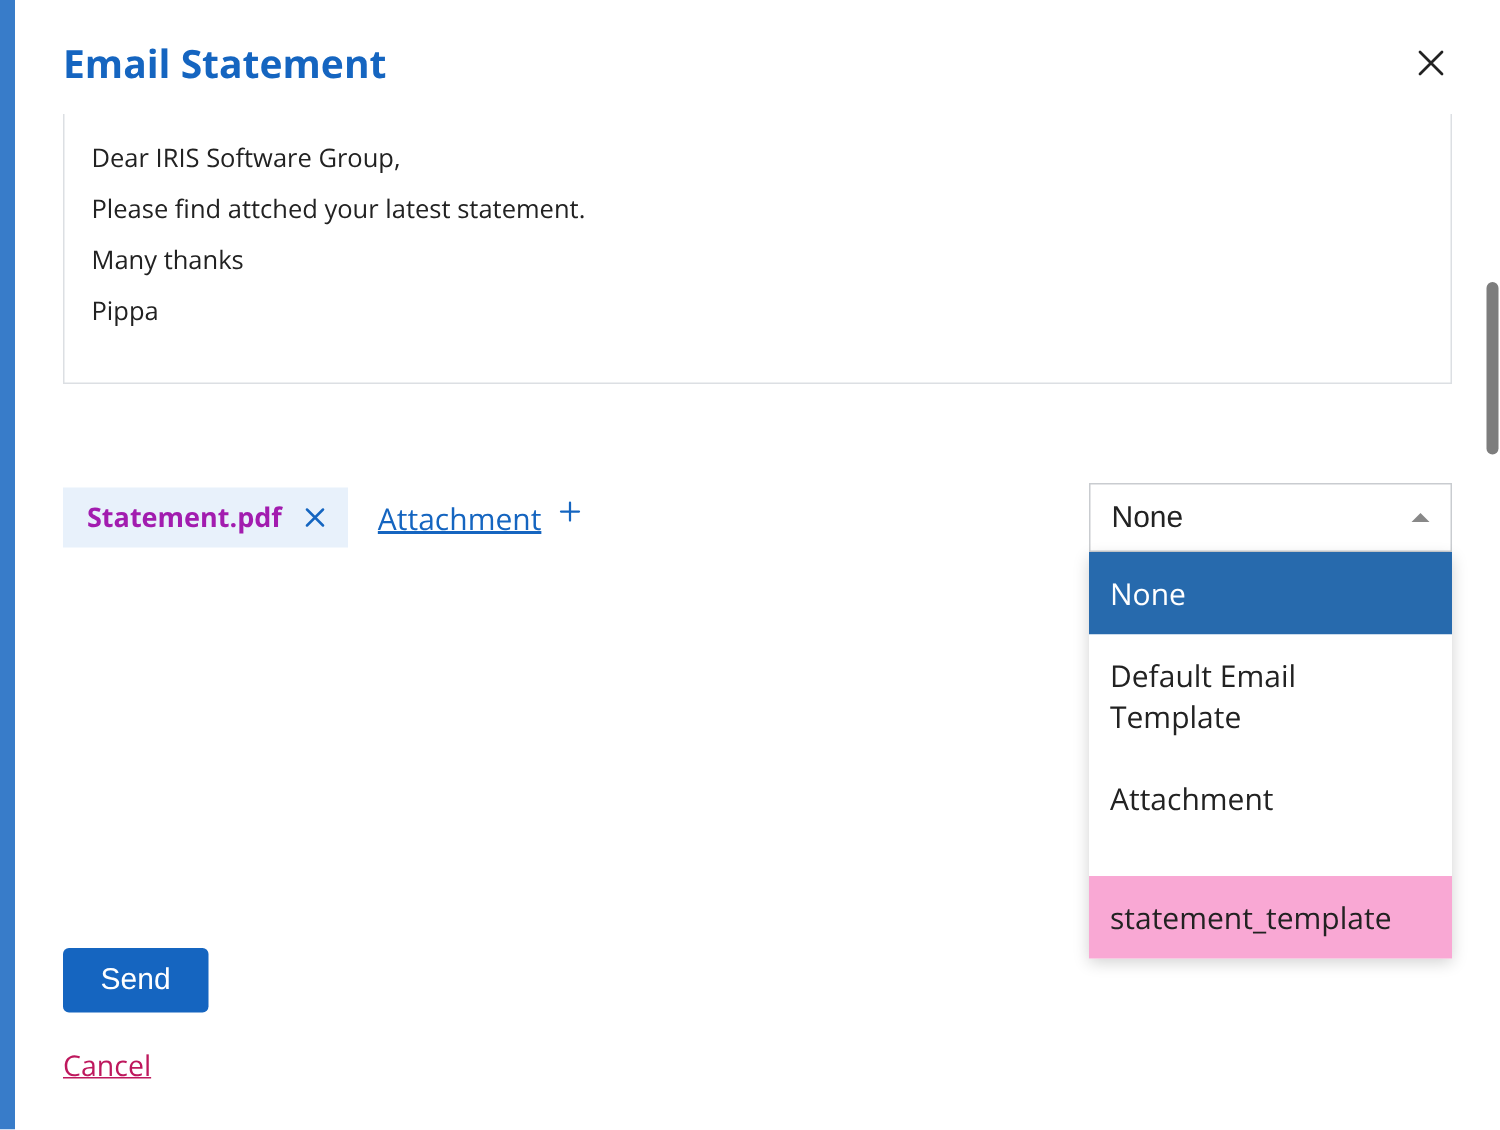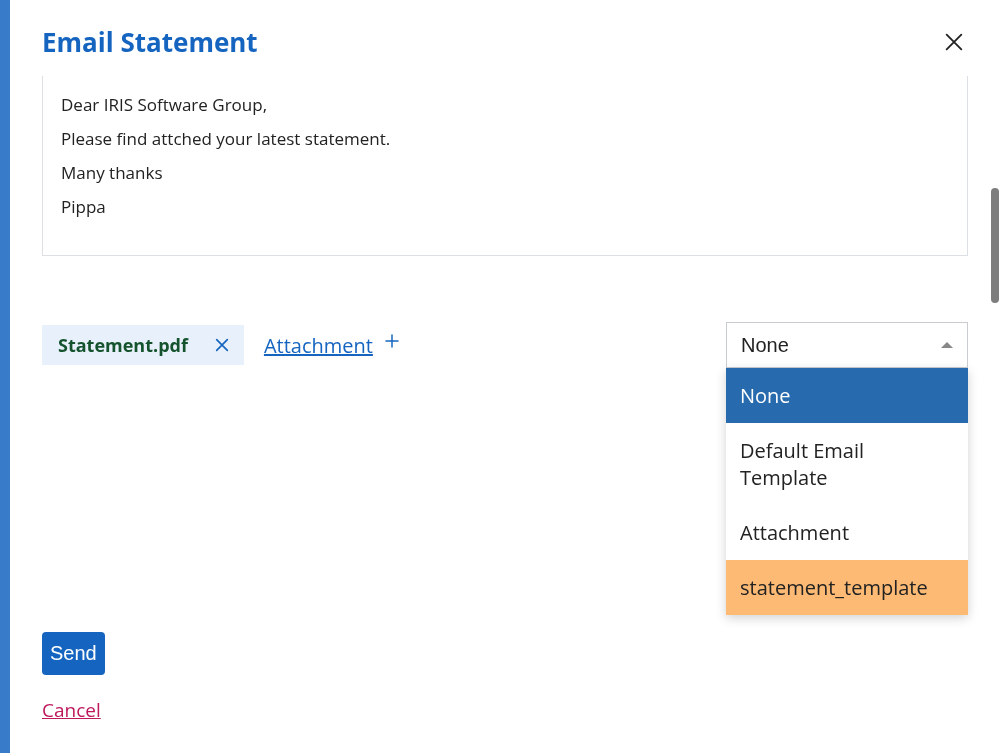--- a/index.html
+++ b/index.html
@@ -51,27 +51,27 @@
     }
     .body-area p { margin: 0; }
     .attach-row {
       margin: 66px 32px 0 32px;
       display: flex;
       align-items: center;
       gap: 20px;
     }
     .chip {
       background: #e8f1fb;
-      color: #14532d;
+      color: #a21caf;
       font-weight: 700;
       font-size: 18px;
       padding: 8px 14px 8px 16px;
       display: inline-flex;
       align-items: center;
-      gap: 26px;
+      gap: 14px;
     }
     .chip-remove {
       background: none; border: none; cursor: pointer;
       display:flex; align-items:center;
     }
     .chip-remove svg { width: 16px; height: 16px; stroke: #1565c0; stroke-width: 2.5; }
     .attachment-link {
       color: #1565c0;
       font-size: 20px;
       text-decoration: underline;
@@ -123,37 +123,38 @@
       padding: 14px 14px;
       color: #222;
       cursor: pointer;
       background: #fff;
     }
     .dropdown .option.selected {
       background: #276aad;
       color: #fff;
     }
     .dropdown .option.hover {
-      background: #fdba74;
+      background: #f9a8d4;
+      margin-top: 24px;
     }
     .footer {
       position: absolute;
       left: 32px;
       bottom: 30px;
       display: flex;
       flex-direction: column;
       align-items: flex-start;
       gap: 22px;
     }
     .send-btn {
       background: #1565c0;
       color: #fff;
       border: none;
       font-size: 20px;
-      padding: 10px 8px;
+      padding: 10px 25px;
       border-radius: 4px;
       cursor: pointer;
       margin-top: 20px;
     }
     .cancel-link {
       color: #be185d;
       font-size: 19px;
       text-decoration: underline;
       cursor: pointer;
     }

